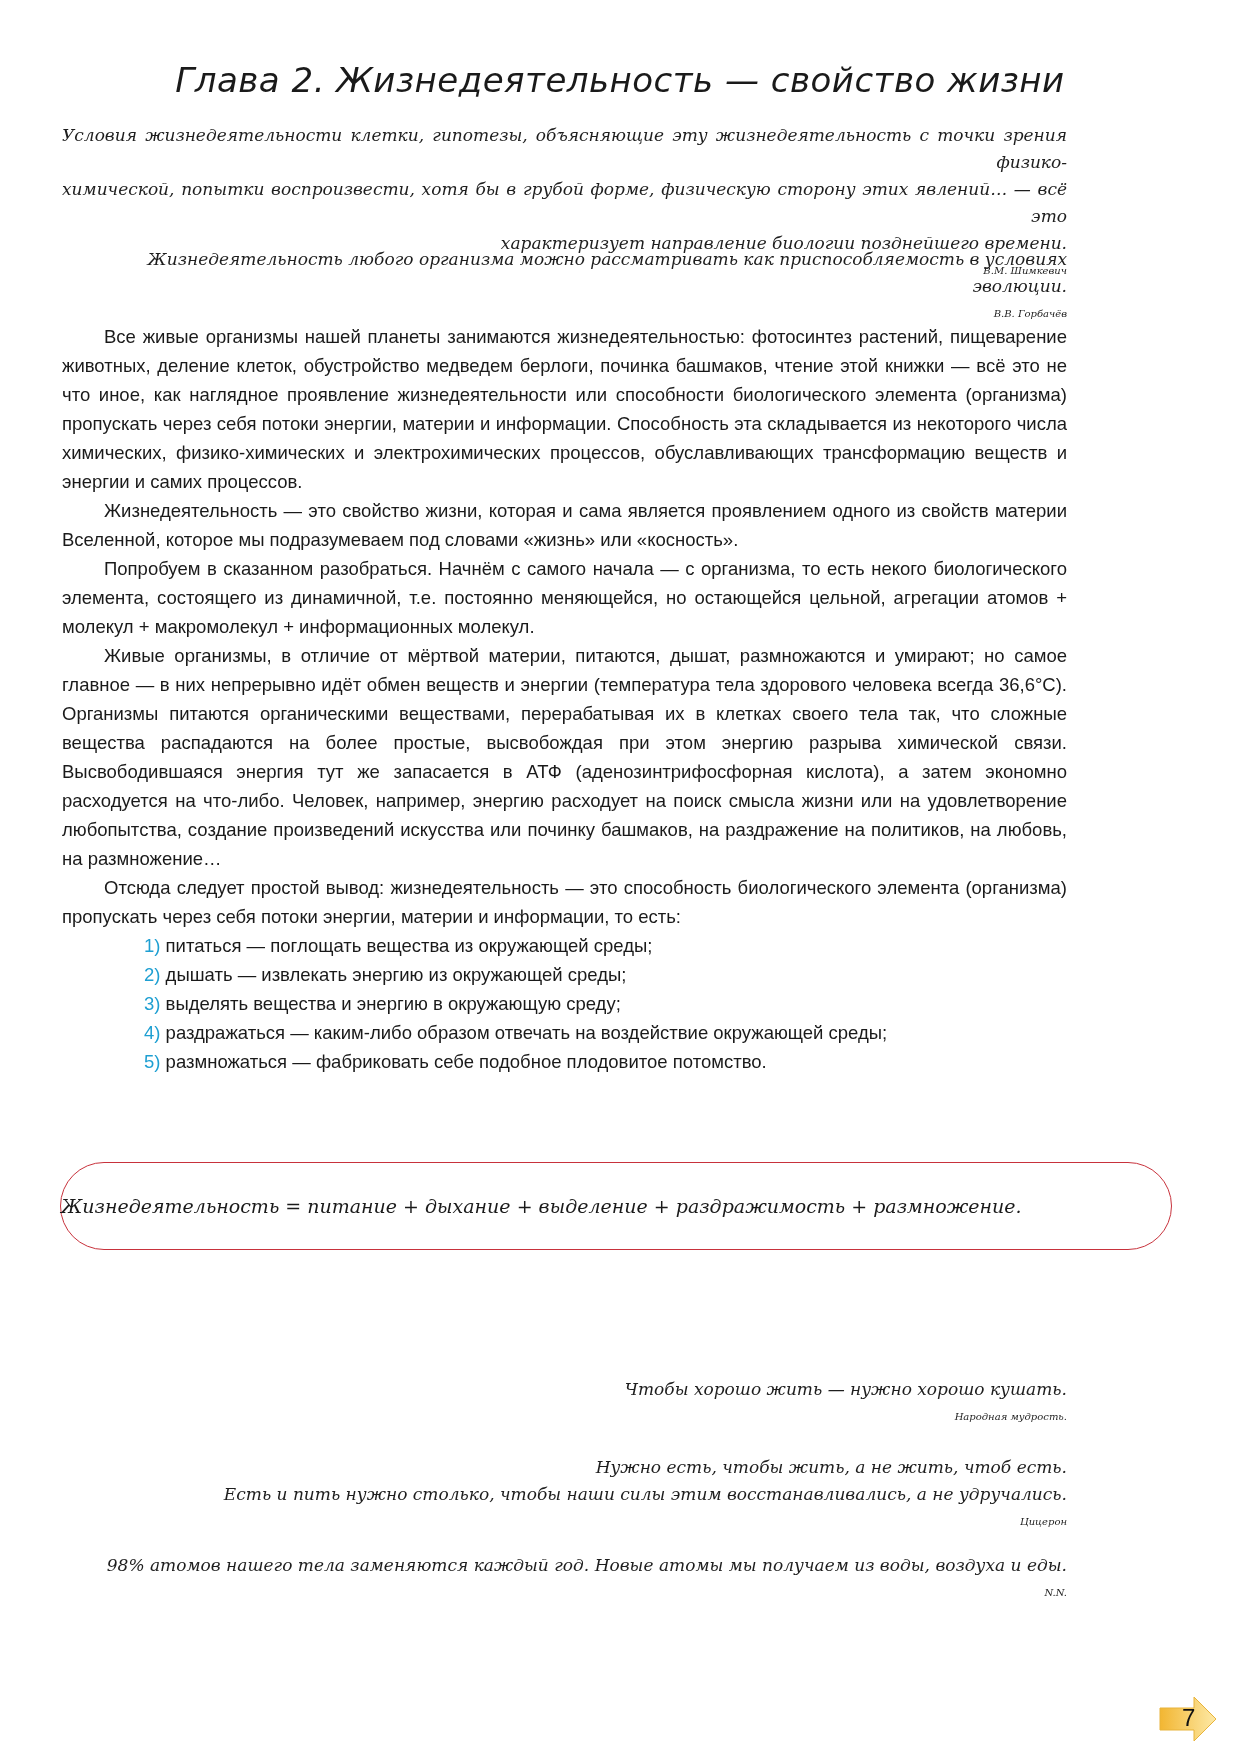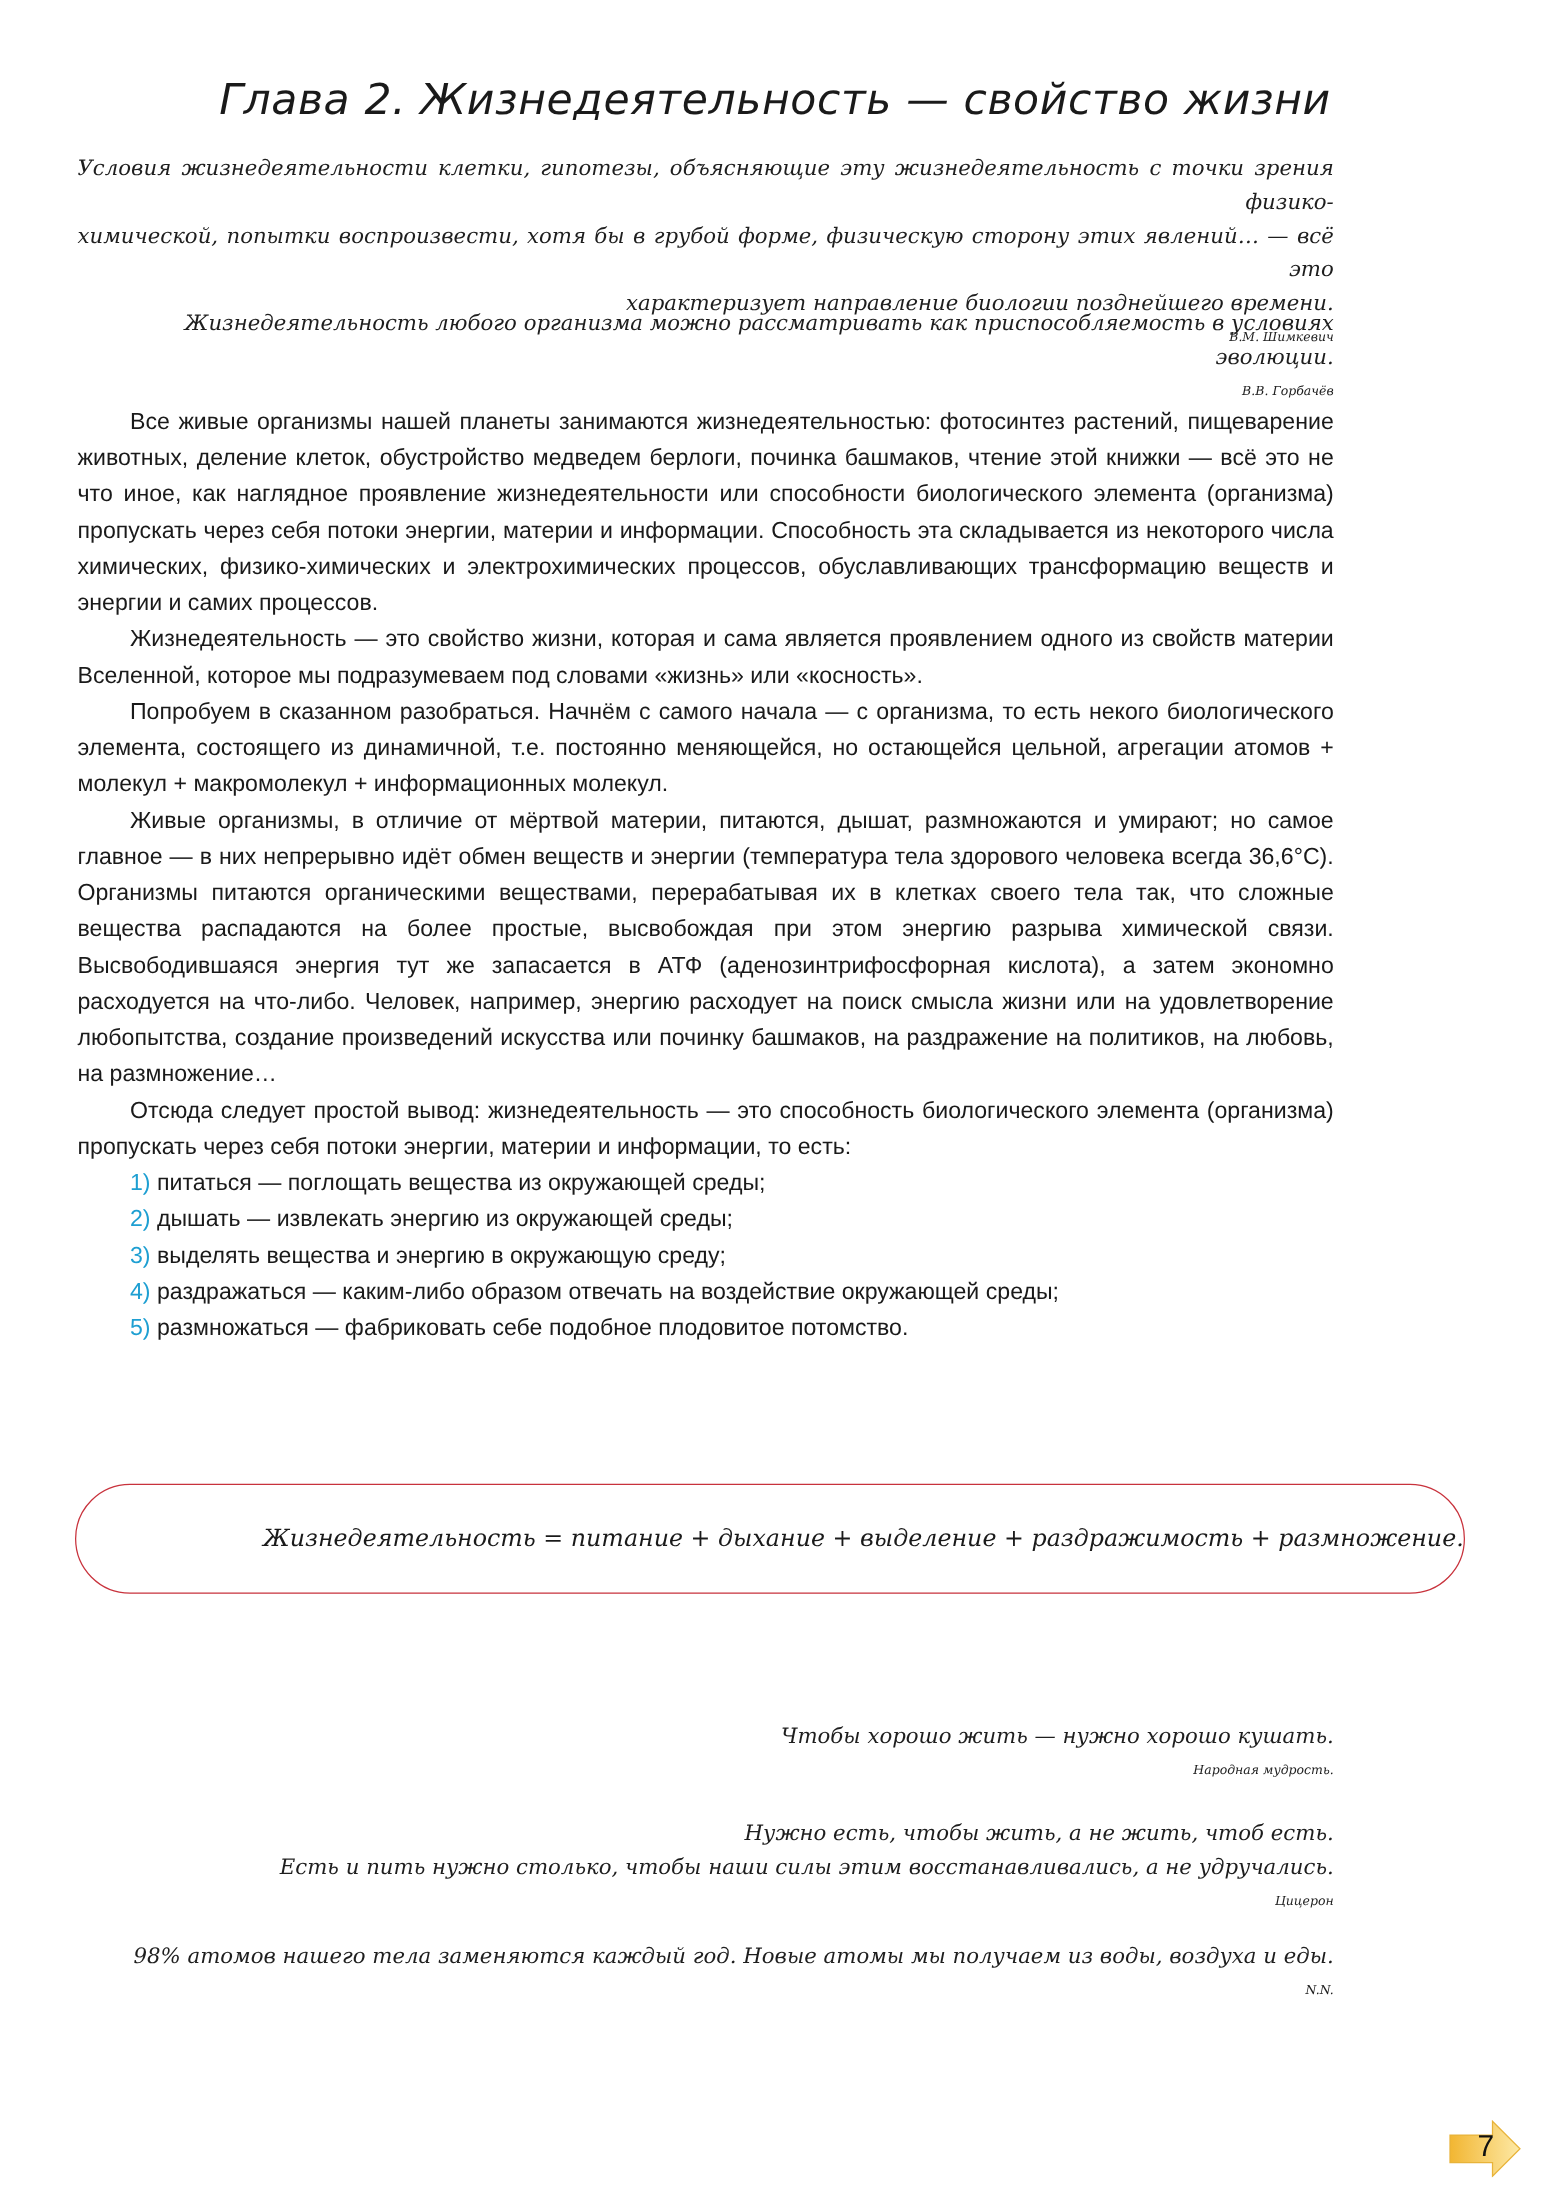--- a/index.html
+++ b/index.html
@@ -13,27 +13,27 @@
   .epi .line { display: block; line-height: 27px; }
   .epi .author { font-size: 10px; font-style: italic; }
   .epi1 { top: 122px; left: 62px; text-align: justify; text-align-last: right; }
   .epi2 { top: 246px; left: 90px; }
   .body-text {
     position: absolute; left: 62px; right: 56px;
     font-family: "Liberation Sans", sans-serif; font-size: 18.5px; line-height: 29px; color: #1a1a1a; text-align: justify;
   }
   .body-text p { margin: 0; text-indent: 42px; }
   .list { margin: 0; padding-left: 42px; list-style: none; }
-  .list li { text-indent: 0; }
+  .list li { text-indent: 0; margin-left: 40px; }
   .list .num { color: #1e9fd2; }
   .formula-box {
     position: absolute; left: 60px; top: 1162px; width: 1112px; height: 88px;
     border: 1.5px solid #c8323c; border-radius: 44px; box-sizing: border-box;
-    display: flex; align-items: center; justify-content: flex-end;
-    font-family: "DejaVu Serif", serif; font-style: italic; font-size: 19px; margin-top: 25px;
+    display: flex; align-items: center; justify-content: flex-start;
+    font-family: "DejaVu Serif", serif; font-style: italic; font-size: 19px;
   }
   .section-title {
     position: absolute; left: 118px; top: 1268px; width: 900px;
     font-family: "DejaVu Sans", sans-serif; font-style: italic; font-size: 29px; line-height: 52px;
   }
   .page-num {
     position: absolute; left: 1158px; top: 1696px; width: 60px; height: 46px;
   }
   .page-num svg { position: absolute; left: 0; top: 0; }
   .page-num span { position: absolute; left: 24px; top: 8px; font-family: "Liberation Sans", sans-serif; font-size: 24px; color: #111; }

